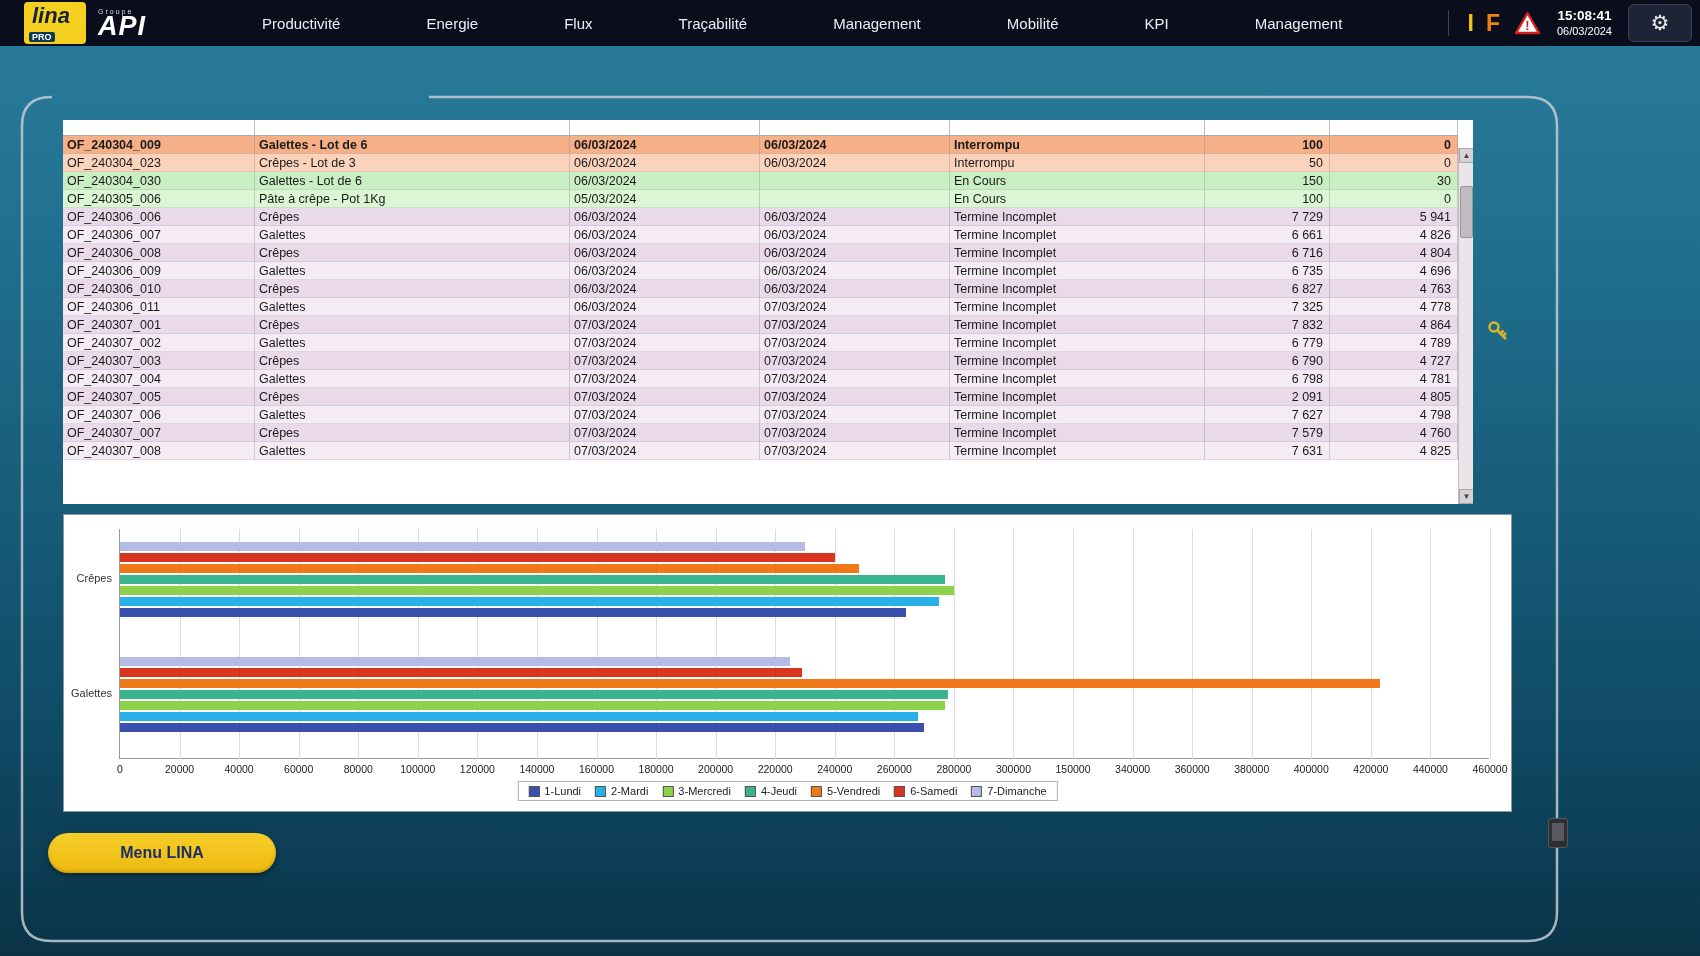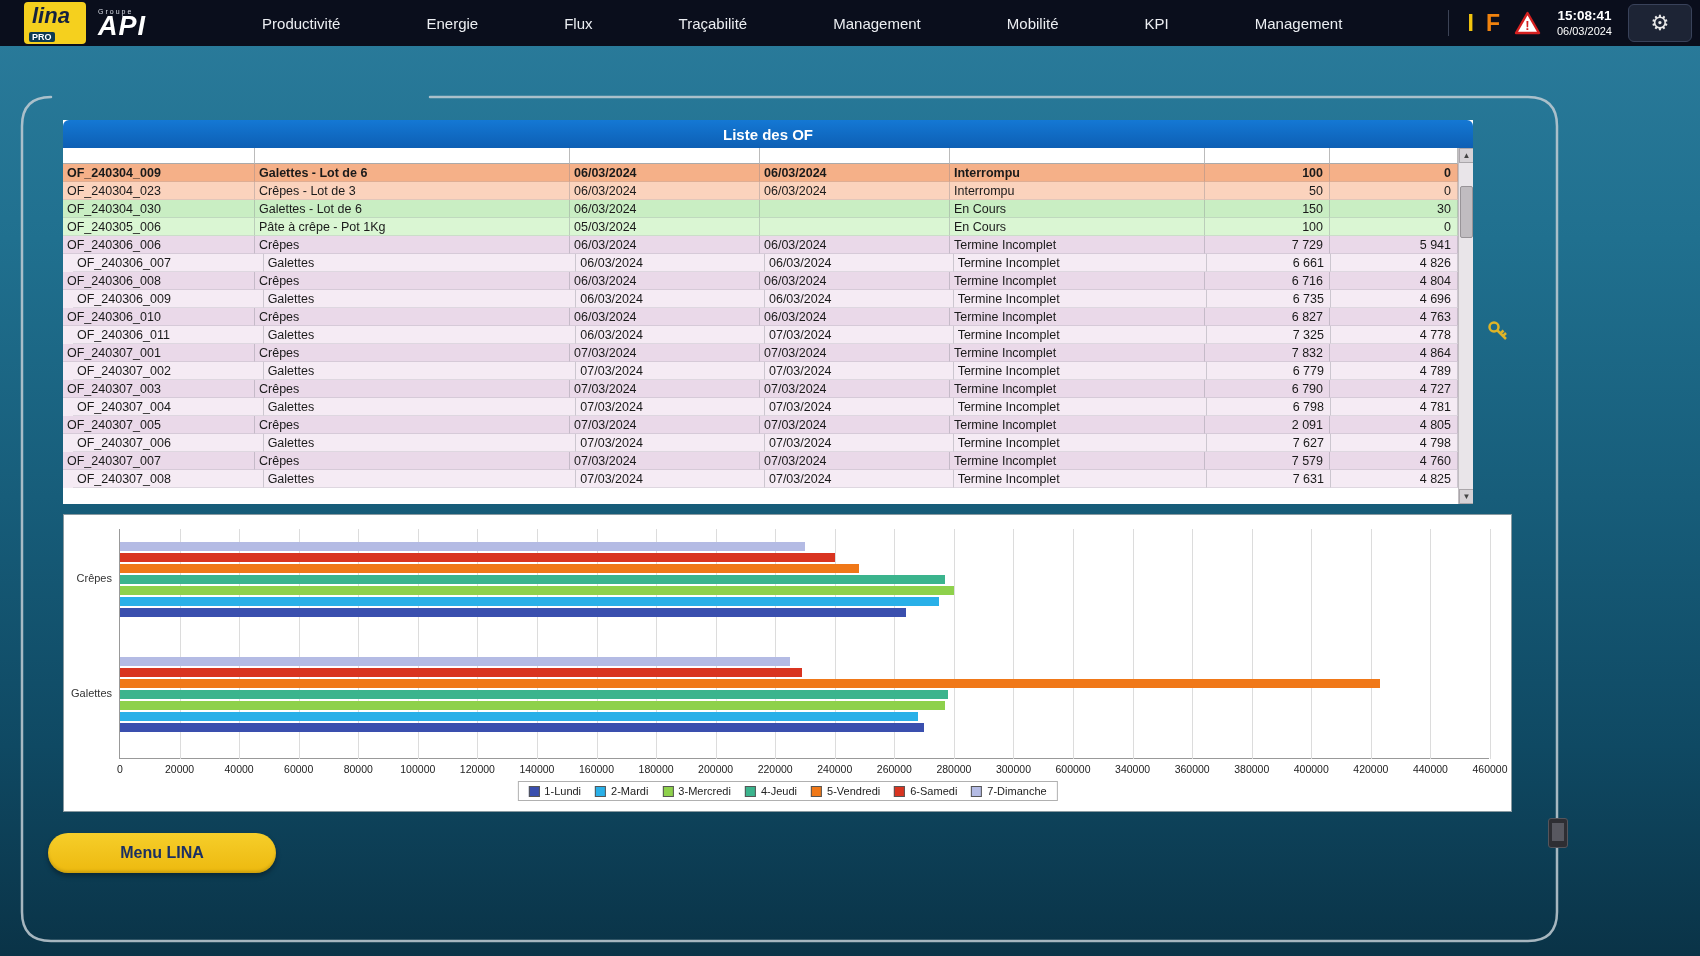--- a/index.html
+++ b/index.html
@@ -52,21 +52,21 @@
   .rows { width:1395px; }
   .tr { display:flex; height:18px; cursor:pointer; }
   .td { font-size:12.5px; color:#1a1a1a; padding:2px 0 0 4px; border-right:1px solid rgba(130,130,140,0.35);
         border-bottom:1px solid rgba(170,170,180,0.30); overflow:hidden; white-space:nowrap; }
   .td.num { text-align:right; padding-right:6px; padding-left:0; }
   .row-sel  { background:#f5b088; font-weight:bold; }
   .row-int  { background:#fbd3bd; }
   .row-enc-a { background:#c9eec3; }
   .row-enc-b { background:#daf6d3; }
   .row-lava { background:#ead9e9; }
-  .row-lavb { background:#f5ebf4;padding-left:10px; }
+  .row-lavb { background:#f5ebf4; }
 
   
   .vscroll { position:absolute; right:0; top:28px; width:15px; height:356px; background:#e9e5e9;
              border-left:1px solid #c2bec2; }
   .sb-btn { position:absolute; left:0; width:15px; height:15px; background:#d6d2d6; border:1px solid #aaa6aa;
             font-size:8px; color:#444; display:flex; align-items:center; justify-content:center; cursor:pointer; }
   .sb-up { top:0; } .sb-down { bottom:0; }
   .sb-thumb { position:absolute; left:1px; top:38px; width:13px; height:52px; background:#c0bcc0;
               border:1px solid #989498; border-radius:2px; cursor:grab; }
 
@@ -135,21 +135,20 @@
       <span class="gear-glyph">⚙</span>
     </div>
   </div>
 
   <svg class="frame-svg">
     <path d="M 430 97 H 1528 Q 1557 97 1557 126 V 912 Q 1557 941 1528 941 H 51 Q 22 941 22 912 V 126 Q 22 97 51 97" fill="none" stroke="#c2ccd4" stroke-width="2.5" stroke-linecap="round" opacity="0.85"></path>
   </svg>
 
 
   <div class="table-panel">
-    <div class="blue-header">Liste des OF</div>
     <div class="filter-row">
         <div class="fc" style="width: 192px;"></div>
         <div class="fc" style="width: 315px;"></div>
         <div class="fc" style="width: 190px;"></div>
         <div class="fc" style="width: 190px;"></div>
         <div class="fc" style="width: 255px;"></div>
         <div class="fc" style="width: 125px;"></div>
         <div class="fc" style="width: 128px;"></div>
       </div>
     <div class="rows">
@@ -357,21 +356,21 @@
         <div class="tick-label" style="left: 630.217px;">220000</div>
         <div class="gridline" style="left: 714.783px;"></div>
         <div class="tick-label" style="left: 689.783px;">240000</div>
         <div class="gridline" style="left: 774.348px;"></div>
         <div class="tick-label" style="left: 749.348px;">260000</div>
         <div class="gridline" style="left: 833.913px;"></div>
         <div class="tick-label" style="left: 808.913px;">280000</div>
         <div class="gridline" style="left: 893.478px;"></div>
         <div class="tick-label" style="left: 868.478px;">300000</div>
         <div class="gridline" style="left: 953.043px;"></div>
-        <div class="tick-label" style="left: 928.043px;">600000</div>
+        <div class="tick-label" style="left: 928.043px;">150000</div>
         <div class="gridline" style="left: 1012.61px;"></div>
         <div class="tick-label" style="left: 987.609px;">340000</div>
         <div class="gridline" style="left: 1072.17px;"></div>
         <div class="tick-label" style="left: 1047.17px;">360000</div>
         <div class="gridline" style="left: 1131.74px;"></div>
         <div class="tick-label" style="left: 1106.74px;">380000</div>
         <div class="gridline" style="left: 1191.3px;"></div>
         <div class="tick-label" style="left: 1166.3px;">400000</div>
         <div class="gridline" style="left: 1250.87px;"></div>
         <div class="tick-label" style="left: 1225.87px;">420000</div>

